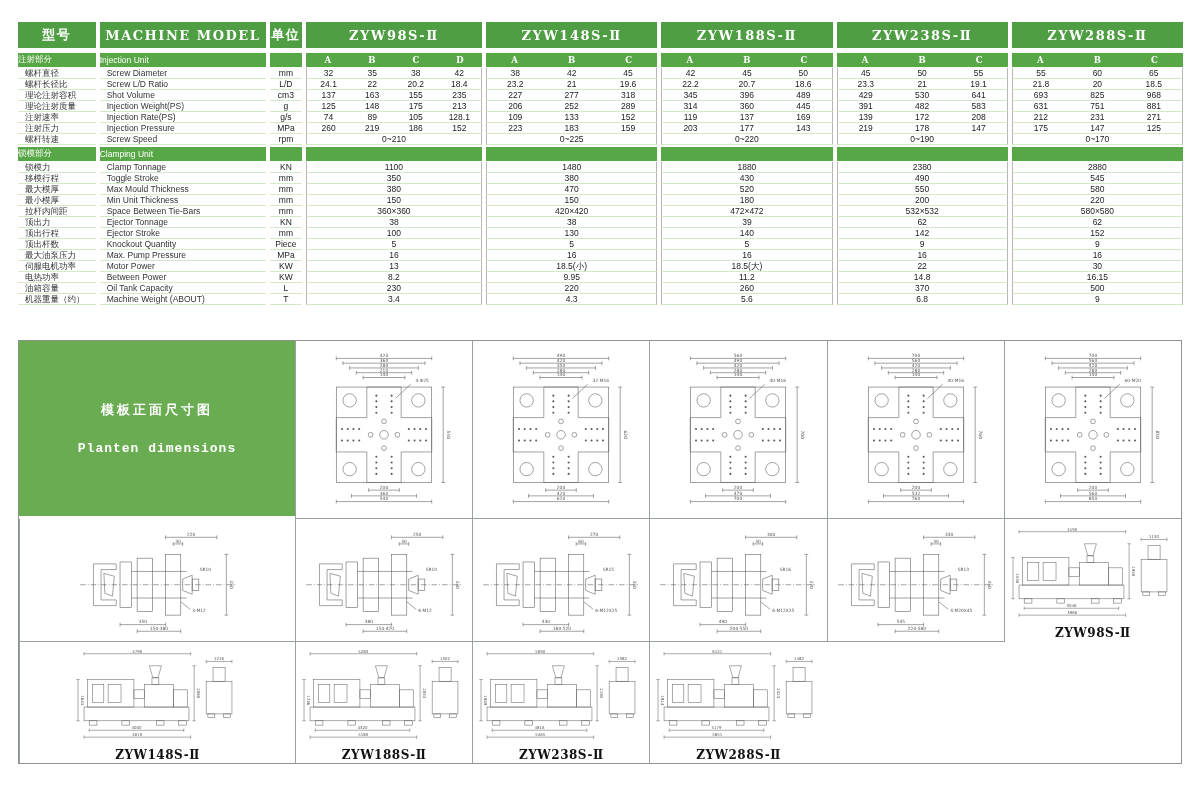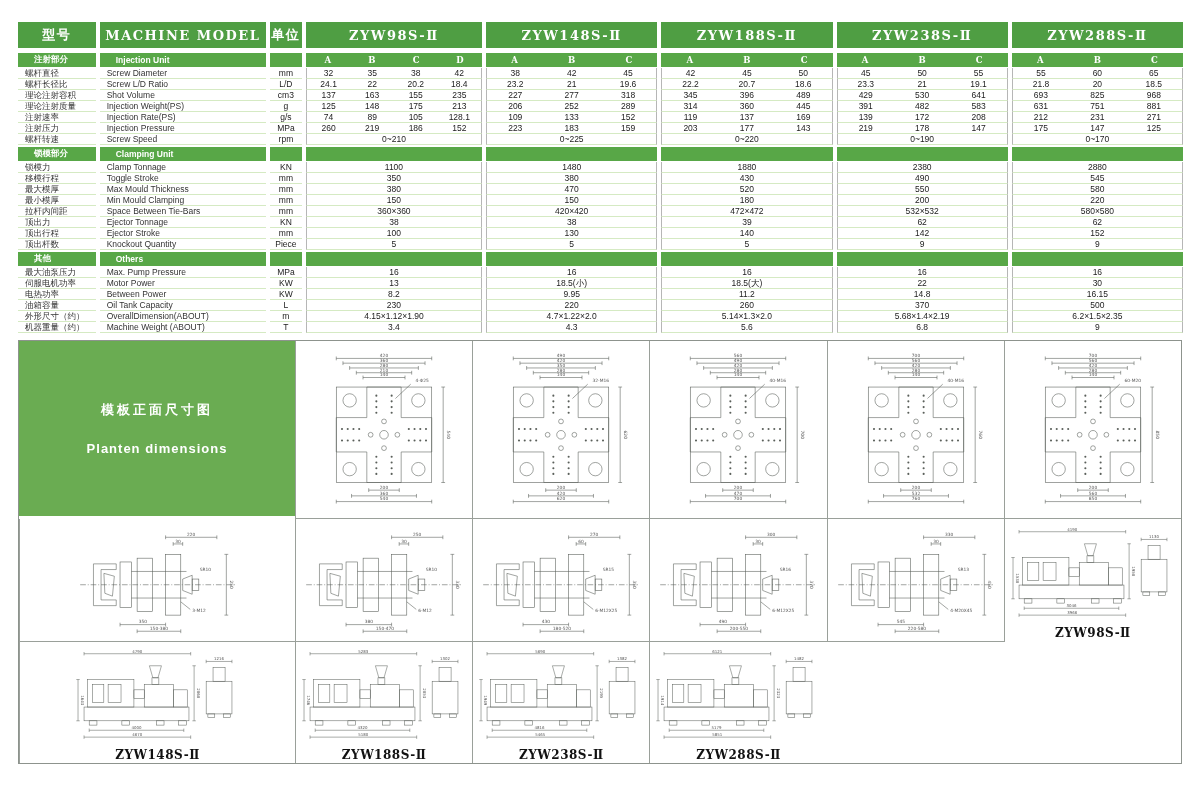--- a/index.html
+++ b/index.html
@@ -11,38 +11,38 @@
   .t-row .c{box-sizing:border-box;display:flex;align-items:center;justify-content:center;}
   .t-row .c + .c{margin-left:4px;}
   .w-cn{width:78px}.w-en{width:167px}.w-unit{width:32px}.w-g0{width:177px}.w-g{width:172px}
 
   .t-header{height:26px;margin-bottom:5px}
   .t-header .c{background:#4f9e43;color:#fff;font-family:"DejaVu Serif","Liberation Serif",serif;
                font-weight:bold;font-size:13px;letter-spacing:1.5px;}
 
   .t-band{height:14px;margin:2px 0 1px}
   .t-band .c{background:#58a747;color:#fff;font-size:8.5px;}
-  .t-band .pl{justify-content:flex-start;padding-left:16px;font-weight:bold;}
+  .t-band .pl{justify-content:flex-start;padding-left:0;}
   .t-band .sub{font-family:"DejaVu Serif","Liberation Serif",serif;font-weight:bold;font-size:8.5px;}
 
   .t-data{height:11px}
   .t-data .c{border-bottom:1px solid #d5eac3;font-size:8.5px;color:#222;background:#fff;line-height:10px;}
   .t-data .pl{justify-content:flex-start;padding-left:7px;color:#333;white-space:nowrap;overflow:hidden;}
   .gcell{border-left:1px solid #b6b6b6;border-right:1px solid #b6b6b6;}
   .subs{display:flex;padding:0;}
   .sub{flex:1;display:flex;align-items:center;justify-content:center;}
 
   
   #drawings{position:absolute;left:18px;top:340px;width:1164px;display:grid;
             grid-template-columns:276px repeat(5,1fr);grid-template-rows:178px 123px 121px;
             border:1px solid #8d938d;background:#fff;box-sizing:border-box;}
   .sb{background:#6aac52;color:#fff;display:flex;flex-direction:column;align-items:center;justify-content:center;gap:22px;}
   .sb-gap{border-bottom:3px solid #ffffff;}
   .sb .cn{font-family:"DejaVu Serif","Liberation Serif",serif;font-weight:bold;font-size:13px;letter-spacing:3px;}
-  .sb .en{font-family:Liberation Sans, sans-serif;font-weight:bold;font-size:13px;letter-spacing:1px;}
+  .sb .en{font-family:Liberation Mono, monospace;font-weight:bold;font-size:13px;letter-spacing:1px;}
   .dcellD{border-left:1px solid #9aa09a;display:flex;flex-direction:column;align-items:center;justify-content:center;overflow:hidden;background:#fff;}
   .rb{border-bottom:1px solid #9aa09a;}
   .model-foot{font-family:"DejaVu Serif","Liberation Serif",serif;font-weight:bold;font-size:12px;color:#111;
               letter-spacing:.5px;height:15px;display:flex;align-items:center;}
 
   #drawings svg line,#drawings svg path,#drawings svg rect,#drawings svg circle,#drawings svg polygon
      {stroke:#5a5f5a;stroke-width:.6;fill:none;}
   #drawings svg .dot{fill:#5a5f5a;stroke:none;}
   #drawings svg .cl{stroke-dasharray:6 2 1 2;}
   #drawings svg text{fill:#555;stroke:none;font-size:4.6px;font-family:"DejaVu Sans","Liberation Sans",sans-serif;}
@@ -324,21 +324,21 @@
         <div class="c w-en pl">Max  Mould Thickness</div>
         <div class="c w-unit">mm</div>
         <div class="c gcell w-g0">380</div>
         <div class="c gcell w-g">470</div>
         <div class="c gcell w-g">520</div>
         <div class="c gcell w-g">550</div>
         <div class="c gcell w-g">580</div>
       </div>
       <div class="t-row t-data">
         <div class="c w-cn pl">最小模厚</div>
-        <div class="c w-en pl">Min  Mould Clamping</div>
+        <div class="c w-en pl">Min  Unit Thickness</div>
         <div class="c w-unit">mm</div>
         <div class="c gcell w-g0">150</div>
         <div class="c gcell w-g">150</div>
         <div class="c gcell w-g">180</div>
         <div class="c gcell w-g">200</div>
         <div class="c gcell w-g">220</div>
       </div>
       <div class="t-row t-data">
         <div class="c w-cn pl">拉杆内间距</div>
         <div class="c w-en pl">Space Between Tie-Bars</div>
@@ -372,30 +372,20 @@
       <div class="t-row t-data">
         <div class="c w-cn pl">顶出杆数</div>
         <div class="c w-en pl">Knockout Quantity</div>
         <div class="c w-unit">Piece</div>
         <div class="c gcell w-g0">5</div>
         <div class="c gcell w-g">5</div>
         <div class="c gcell w-g">5</div>
         <div class="c gcell w-g">9</div>
         <div class="c gcell w-g">9</div>
       </div>
-      <div class="t-row t-band">
-        <div class="c w-cn pl">其他</div>
-        <div class="c w-en pl">Others</div>
-        <div class="c w-unit"></div>
-        <div class="c subs w-g0"></div>
-        <div class="c subs w-g"></div>
-        <div class="c subs w-g"></div>
-        <div class="c subs w-g"></div>
-        <div class="c subs w-g"></div>
-      </div>
       <div class="t-row t-data">
         <div class="c w-cn pl">最大油泵压力</div>
         <div class="c w-en pl">Max. Pump Pressure</div>
         <div class="c w-unit">MPa</div>
         <div class="c gcell w-g0">16</div>
         <div class="c gcell w-g">16</div>
         <div class="c gcell w-g">16</div>
         <div class="c gcell w-g">16</div>
         <div class="c gcell w-g">16</div>
       </div>
@@ -421,30 +411,20 @@
       </div>
       <div class="t-row t-data">
         <div class="c w-cn pl">油箱容量</div>
         <div class="c w-en pl">Oil Tank Capacity</div>
         <div class="c w-unit">L</div>
         <div class="c gcell w-g0">230</div>
         <div class="c gcell w-g">220</div>
         <div class="c gcell w-g">260</div>
         <div class="c gcell w-g">370</div>
         <div class="c gcell w-g">500</div>
-      </div>
-      <div class="t-row t-data">
-        <div class="c w-cn pl">外形尺寸（约）</div>
-        <div class="c w-en pl">OverallDimension(ABOUT)</div>
-        <div class="c w-unit">m</div>
-        <div class="c gcell w-g0">4.15×1.12×1.90</div>
-        <div class="c gcell w-g">4.7×1.22×2.0</div>
-        <div class="c gcell w-g">5.14×1.3×2.0</div>
-        <div class="c gcell w-g">5.68×1.4×2.19</div>
-        <div class="c gcell w-g">6.2×1.5×2.35</div>
       </div>
       <div class="t-row t-data">
         <div class="c w-cn pl">机器重量（约）</div>
         <div class="c w-en pl">Machine Weight (ABOUT)</div>
         <div class="c w-unit">T</div>
         <div class="c gcell w-g0">3.4</div>
         <div class="c gcell w-g">4.3</div>
         <div class="c gcell w-g">5.6</div>
         <div class="c gcell w-g">6.8</div>
         <div class="c gcell w-g">9</div>

